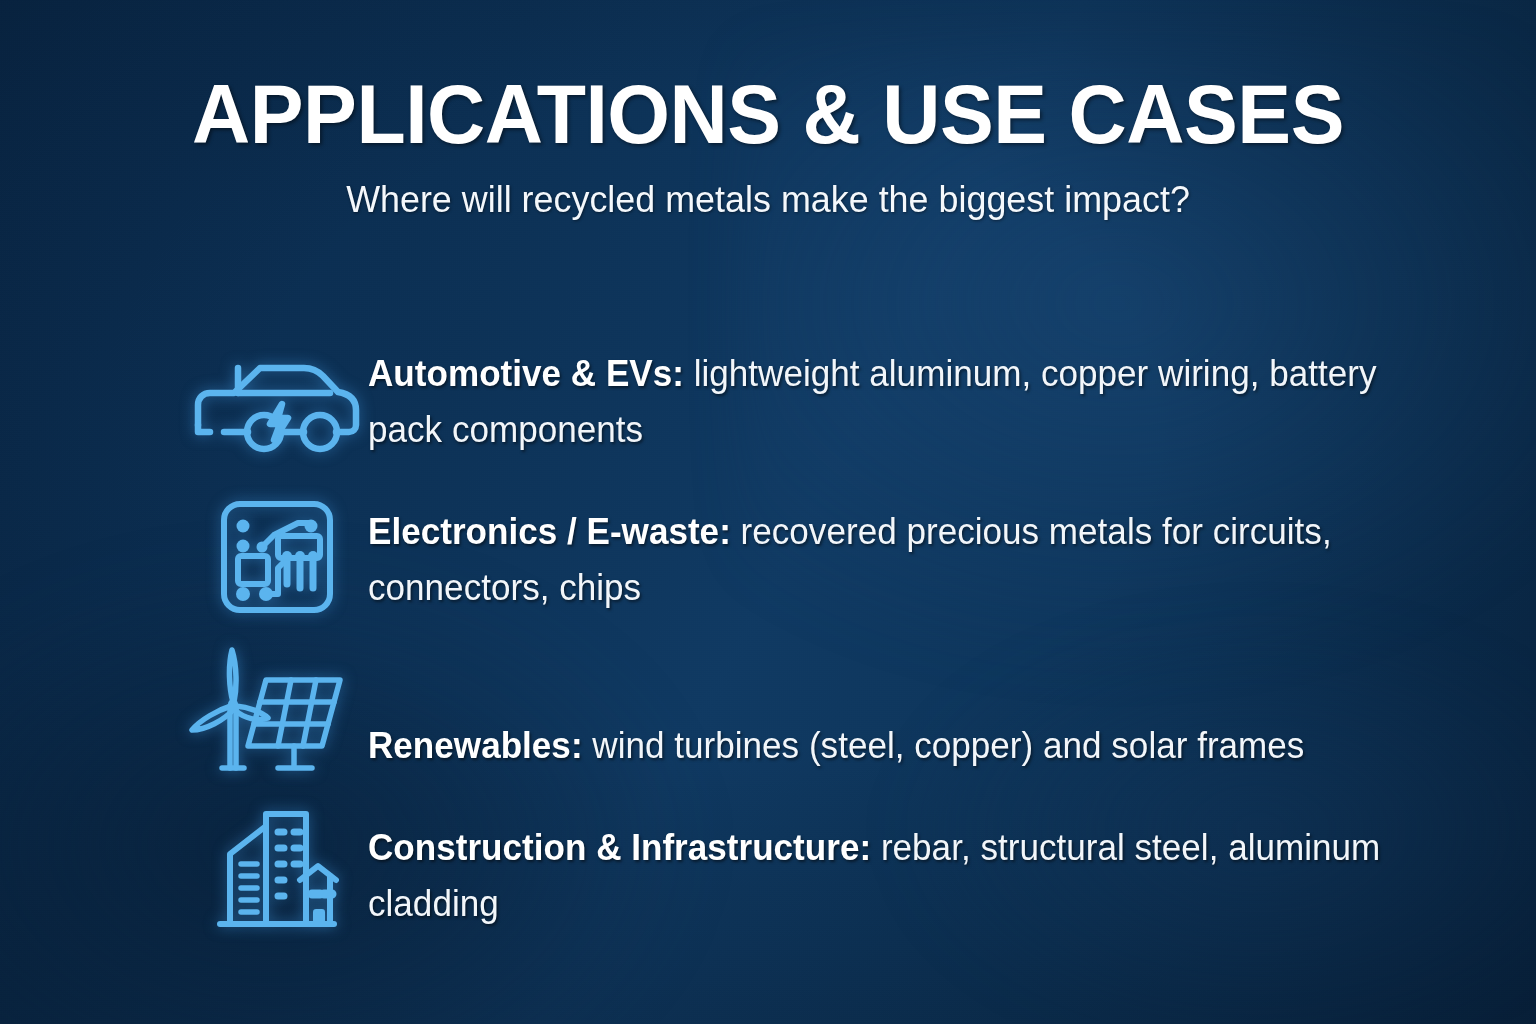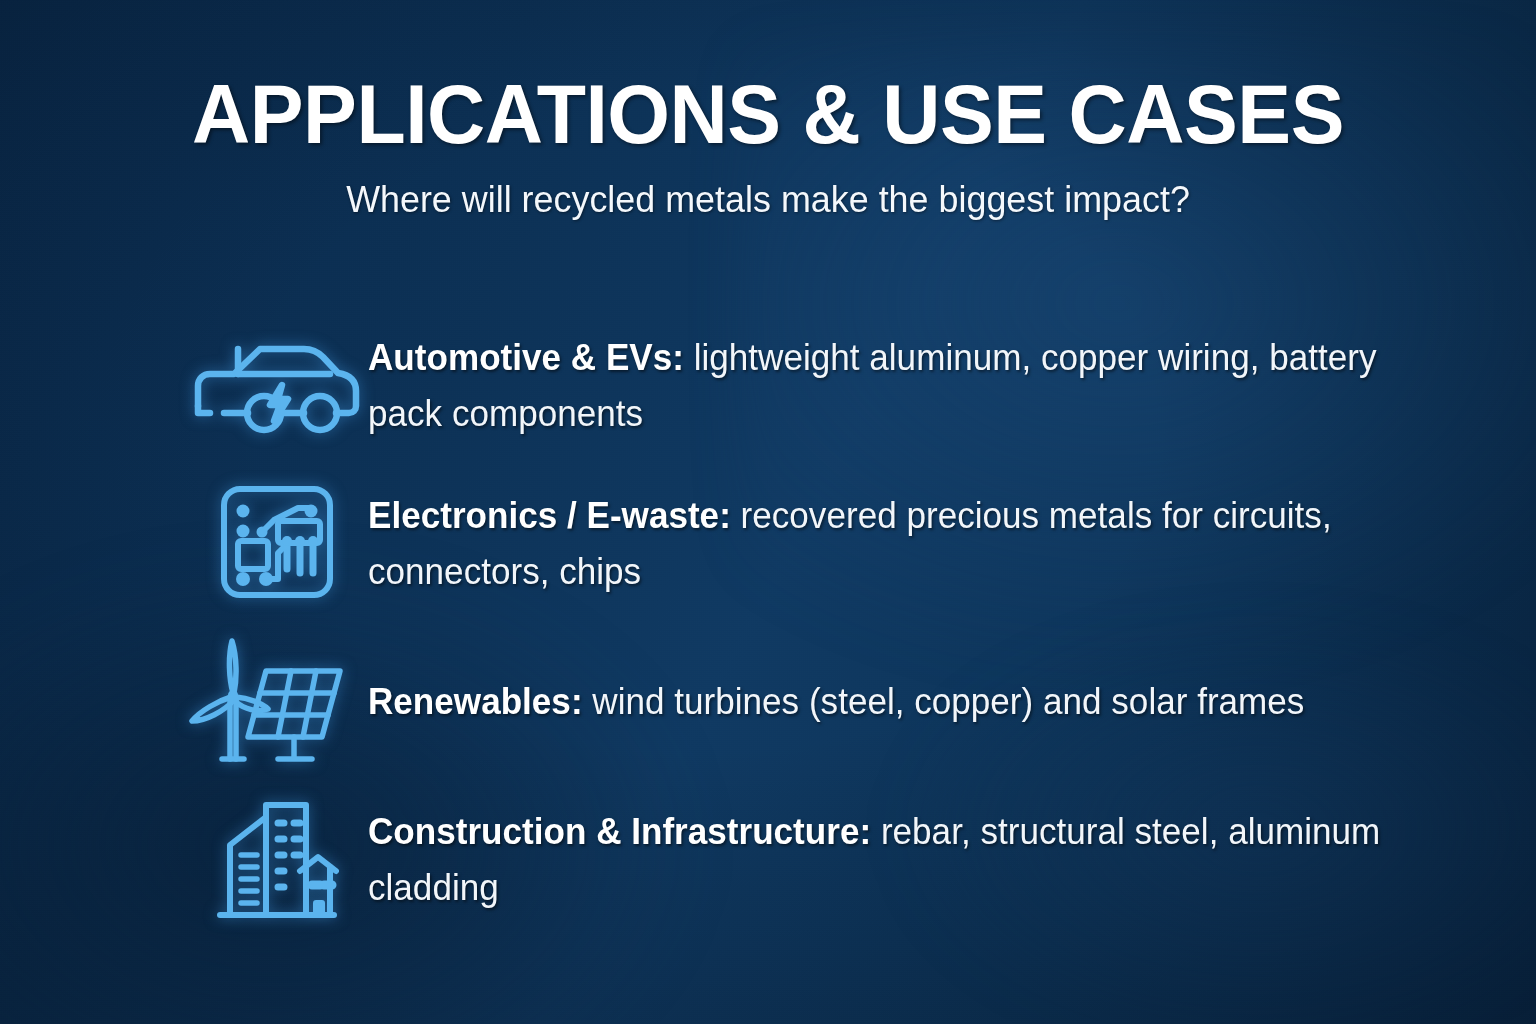--- a/index.html
+++ b/index.html
@@ -117,21 +117,21 @@
   .items {
     position: absolute;
     left: 186px;
     top: 300px;
     width: 1280px;
   }
 
   .item {
     position: relative;
     display: flex;
-    align-items: center;
+    align-items: flex-end;
     height: 158px;
   }
 
   .item-icon {
     flex: 0 0 auto;
     width: 182px;
     display: flex;
     align-items: center;
     justify-content: center;
     padding-top: 10px;

